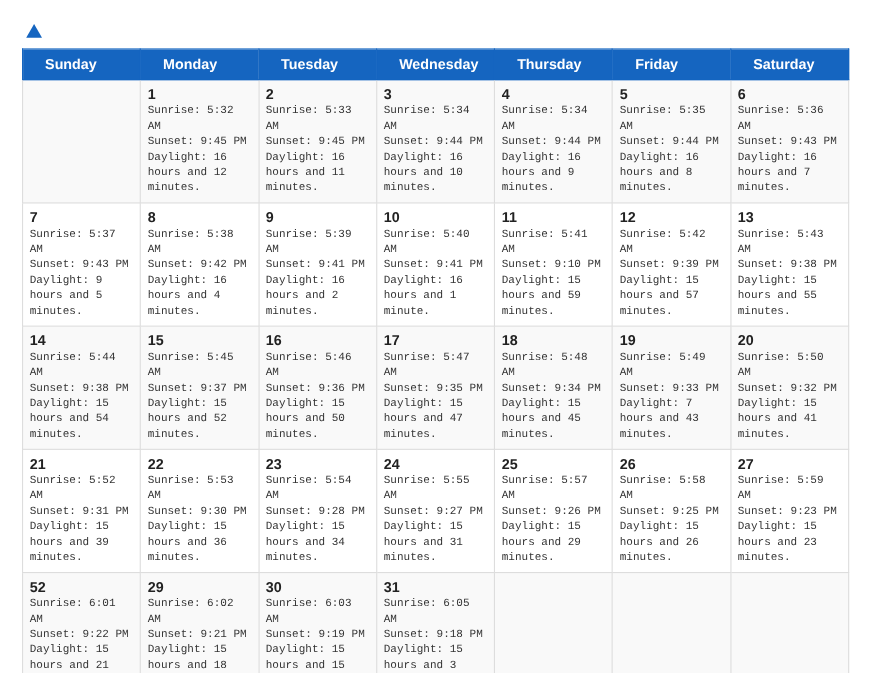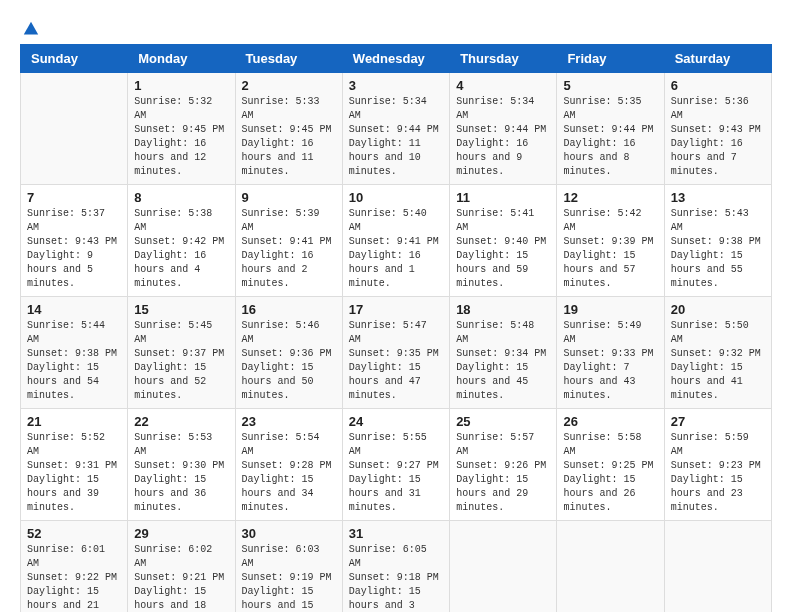--- a/index.html
+++ b/index.html
@@ -50,21 +50,21 @@
     }
     table {
       width: 100%;
       border-collapse: collapse;
       table-layout: fixed;
     }
     thead tr th {
       background-color: #1565c0;
       color: #fff;
       text-align: left;
-      padding: 6px 10px;
+      padding: 6px 20px;
       font-size: 13px;
       font-weight: bold;
       border: 1px solid #1565c0;
     }
     tbody tr td {
       vertical-align: top;
       padding: 5px 6px;
       font-size: 10.5px;
       color: #333;
       border: 1px solid #ddd;
@@ -138,21 +138,21 @@
             <div>Sunrise: 5:33 AM</div>
             <div>Sunset: 9:45 PM</div>
             <div>Daylight: 16 hours and 11 minutes.</div>
           </div>
         </td>
         <td>
           <span class="day-number">3</span>
           <div class="cell-info">
             <div>Sunrise: 5:34 AM</div>
             <div>Sunset: 9:44 PM</div>
-            <div>Daylight: 11 hours and 10 minutes.</div>
+            <div>Daylight: 16 hours and 10 minutes.</div>
           </div>
         </td>
         <td>
           <span class="day-number">4</span>
           <div class="cell-info">
             <div>Sunrise: 5:34 AM</div>
             <div>Sunset: 9:44 PM</div>
             <div>Daylight: 16 hours and 9 minutes.</div>
           </div>
         </td>
@@ -203,21 +203,21 @@
           <div class="cell-info">
             <div>Sunrise: 5:40 AM</div>
             <div>Sunset: 9:41 PM</div>
             <div>Daylight: 16 hours and 1 minute.</div>
           </div>
         </td>
         <td>
           <span class="day-number">11</span>
           <div class="cell-info">
             <div>Sunrise: 5:41 AM</div>
-            <div>Sunset: 9:40 PM</div>
+            <div>Sunset: 9:10 PM</div>
             <div>Daylight: 15 hours and 59 minutes.</div>
           </div>
         </td>
         <td>
           <span class="day-number">12</span>
           <div class="cell-info">
             <div>Sunrise: 5:42 AM</div>
             <div>Sunset: 9:39 PM</div>
             <div>Daylight: 15 hours and 57 minutes.</div>
           </div>

